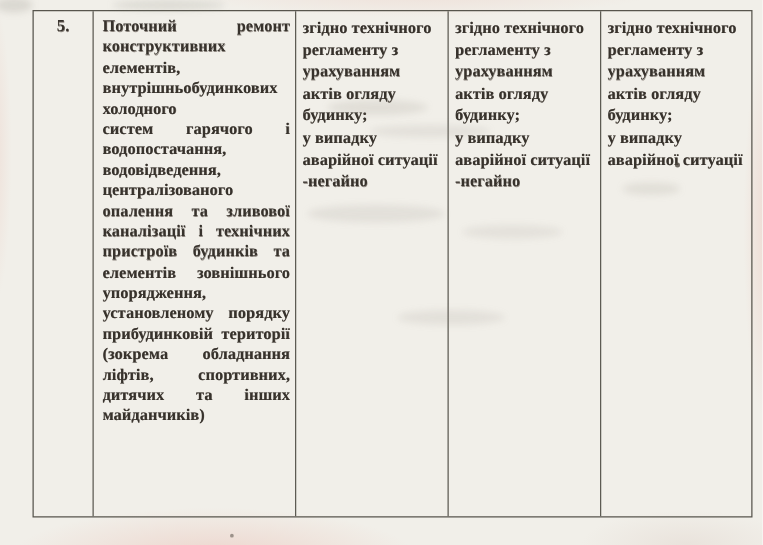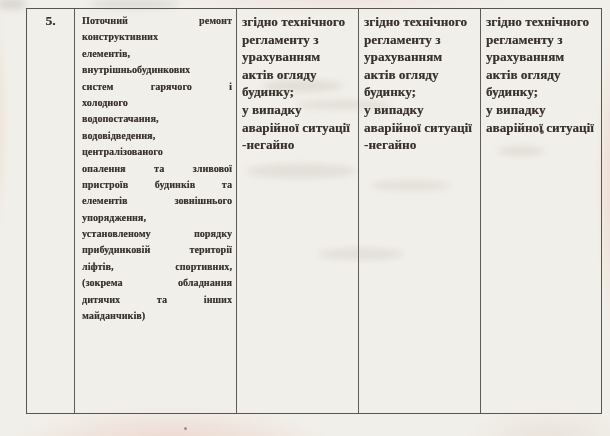--- a/index.html
+++ b/index.html
@@ -25,21 +25,21 @@
     display:flex;
     background:transparent;
   }
   .cell{
     box-sizing:border-box;
     border-right:1px solid #5d5b53;
     overflow:hidden;
   }
   .cell:last-child{border-right:none;}
   .col-num{width:48px;padding-top:4px;text-align:center;font-size:13.5px;font-weight:bold;}
-  .col-desc{width:162px;padding:4px 4px 0 7px;font-size:10px;font-weight:bold;}
+  .col-desc{width:162px;padding:4px 4px 0 7px;font-size:13px;font-weight:bold;}
   .col-sched{width:122px;padding:4px 3px 0 5px;font-size:13px;font-weight:bold;}
   .col-sched.last{flex:1;}
   .desc-line{
     height:16.4px;line-height:16.4px;
     text-align:justify;text-align-last:justify;
     overflow:hidden;white-space:normal;
     letter-spacing:0.1px;
   }
   .desc-line.no-just{text-align-last:left;}
   .sched-line{
@@ -68,33 +68,34 @@
 
     <div class="cell col-num">
       <span>5.</span>
     </div>
 
     <div class="cell col-desc">
       <div class="desc-line">Поточний ремонт</div>
       <div class="desc-line">конструктивних</div>
       <div class="desc-line">елементів,</div>
       <div class="desc-line">внутрішньобудинкових</div>
+      <div class="desc-line">холодного</div>
       <div class="desc-line">систем гарячого і</div>
-      <div class="desc-line">холодного</div>
       <div class="desc-line">водопостачання,</div>
       <div class="desc-line">водовідведення,</div>
       <div class="desc-line">централізованого</div>
       <div class="desc-line">опалення та зливової</div>
+      <div class="desc-line">каналізації і технічних</div>
       <div class="desc-line">пристроїв будинків та</div>
       <div class="desc-line">елементів зовнішнього</div>
       <div class="desc-line">упорядження,</div>
       <div class="desc-line">установленому порядку</div>
       <div class="desc-line">прибудинковій території</div>
+      <div class="desc-line">(зокрема обладнання</div>
       <div class="desc-line">ліфтів, спортивних,</div>
-      <div class="desc-line">(зокрема обладнання</div>
       <div class="desc-line">дитячих та інших</div>
       <div class="desc-line no-just">майданчиків)</div>
     </div>
 
     <div class="cell col-sched">
       <div class="sched-line">згідно технічного</div>
       <div class="sched-line">регламенту з</div>
       <div class="sched-line">урахуванням</div>
       <div class="sched-line">актів огляду</div>
       <div class="sched-line">будинку;</div>

